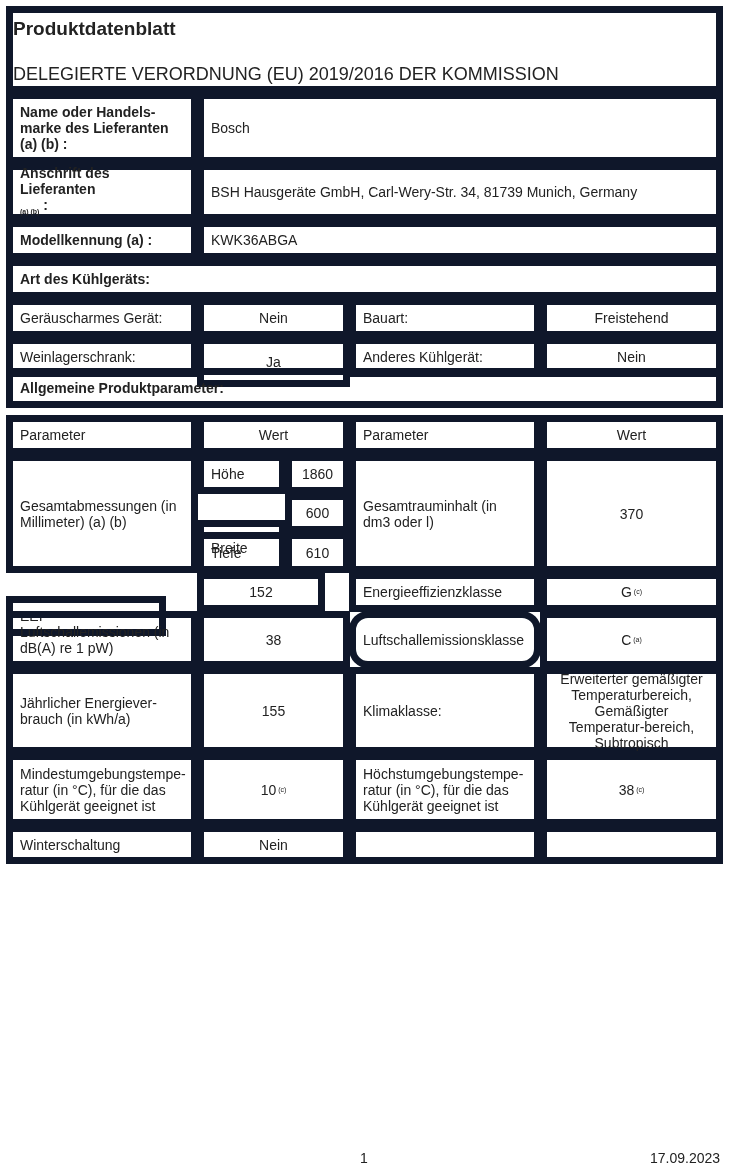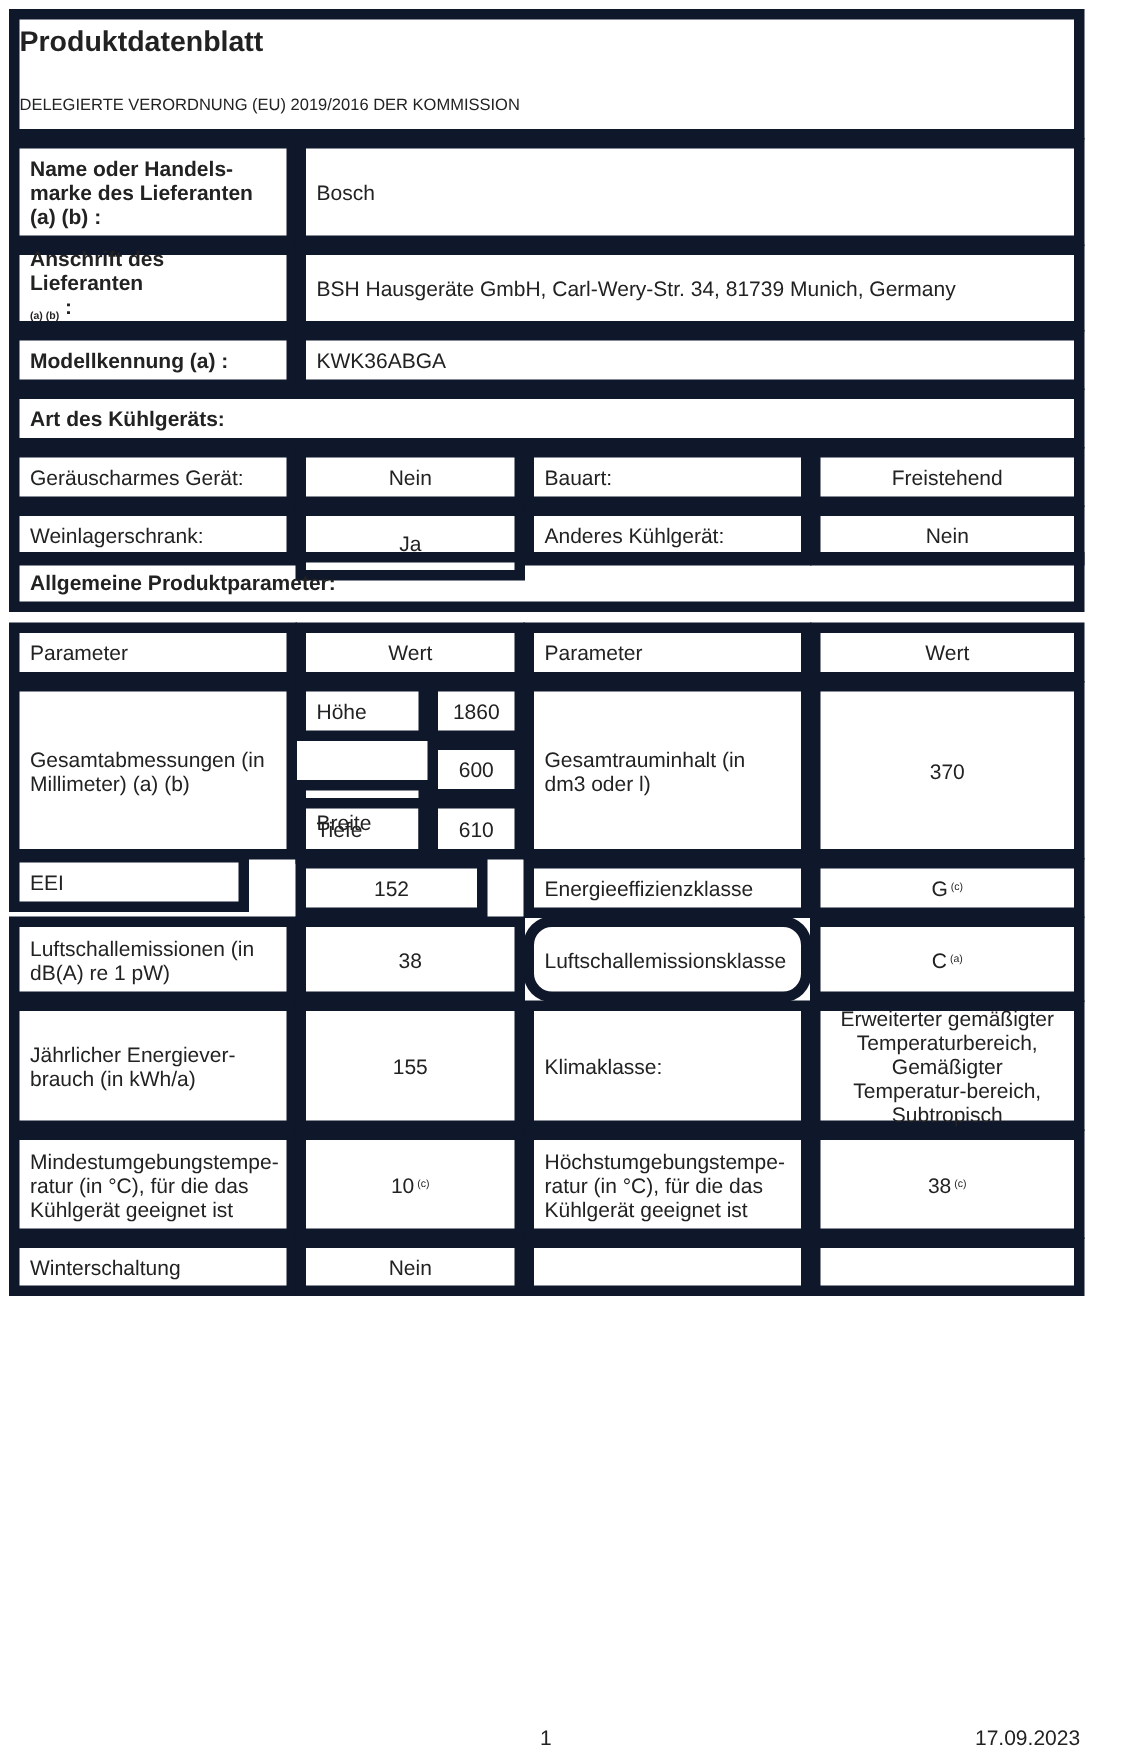--- a/index.html
+++ b/index.html
@@ -5,21 +5,21 @@
   html, body { margin:0; padding:0; background:#ffffff; }
   body { width:750px; height:1171px; position:relative; overflow:hidden;
          font-family:"Liberation Sans", sans-serif; color:#222; font-size:14px; }
   .c { position:absolute; box-sizing:border-box; border:7px solid #0f172a;
        display:flex; align-items:center; padding:0 7px; line-height:16px; }
   .c.center { justify-content:center; text-align:center; }
   .b { font-weight:bold; }
   sup.fn { font-size:7px; vertical-align:5px; margin-left:2px; }
   sub.fn { font-size:7px; }
   .title { font-size:19px; font-weight:bold; position:absolute; left:13px; top:18px; }
-  .subtitle { position:absolute; left:13px; top:64px; font-size:11px; }
+  .subtitle { position:absolute; left:13px; top:64px; font-size:18px; }
   .footer { position:absolute; top:1150px; font-size:14px; }
 </style>
 </head>
 <body>
 
 <div class="c" style="left:6px;top:6px;width:717px;height:87px;"></div>
 <div class="title">Produktdatenblatt</div>
 <div class="subtitle">DELEGIERTE VERORDNUNG (EU) 2019/2016 DER KOMMISSION</div>
 
 <div class="c b" style="left:6px;top:92px;width:192px;height:72px;">
@@ -64,21 +64,21 @@
 <div class="c" style="left:6px;top:454px;width:192px;height:119px;">Gesamtabmessungen (in Millimeter) (a) (b)</div>
 <div class="c" style="left:197px;top:454px;width:89px;height:40px;">Höhe</div>
 <div class="c center" style="left:285px;top:454px;width:65px;height:40px;">1860</div>
 <div class="c" style="left:197px;top:520px;width:89px;height:56px;">Breite</div>
 <div class="c center" style="left:285px;top:493px;width:65px;height:40px;">600</div>
 <div class="c" style="left:197px;top:532px;width:89px;height:41px;">Tiefe</div>
 <div class="c center" style="left:285px;top:532px;width:65px;height:41px;">610</div>
 <div class="c" style="left:349px;top:454px;width:192px;height:119px;">Gesamtrauminhalt (in dm3 oder l)</div>
 <div class="c center" style="left:540px;top:454px;width:183px;height:119px;">370</div>
 
-<div class="c" style="left:6px;top:568px;width:160px;height:40px;">EEI</div>
+<div class="c" style="left:6px;top:596px;width:160px;height:40px;">EEI</div>
 <div class="c center" style="left:197px;top:572px;width:128px;height:40px;">
     <span>152</span>
   </div>
 <div class="c" style="left:349px;top:572px;width:192px;height:40px;">Energieeffizienzklasse</div>
 <div class="c center" style="left:540px;top:572px;width:183px;height:40px;">
     <span>G</span>
     <sup class="fn">(c)</sup>
   </div>
 
 <div class="c" style="left:6px;top:611px;width:192px;height:57px;">Luftschallemissionen (in dB(A) re 1 pW)</div>

